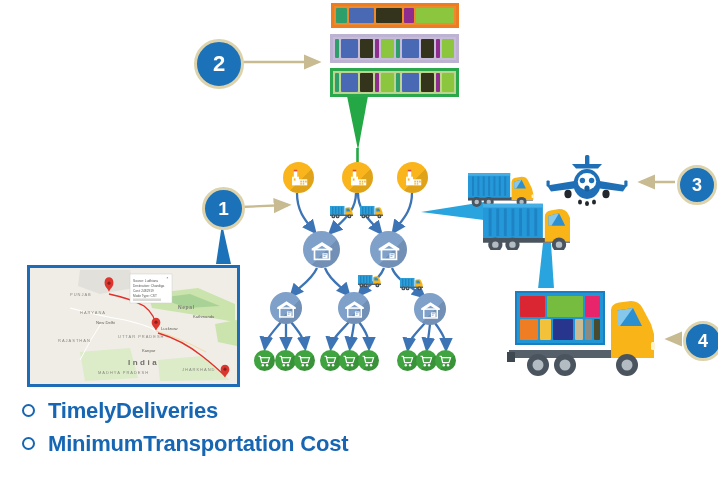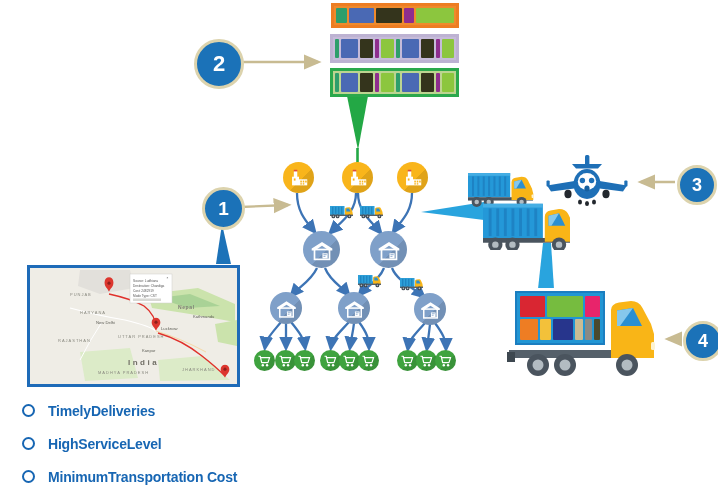--- a/index.html
+++ b/index.html
@@ -50,21 +50,21 @@
   .map-label{fill:#8A8A80;font-size:4px;letter-spacing:1px;font-family:"Liberation Sans",sans-serif;}
   .map-city{fill:#5F5F58;font-size:4.2px;letter-spacing:0;font-family:"Liberation Sans",sans-serif;}
   .map-country{fill:#716F66;font-size:8px;font-weight:700;letter-spacing:2.5px;}
   .map-region{fill:#7D7D74;font-size:5px;font-weight:700;letter-spacing:0.6px;}
   .popup-text{fill:#555;font-size:3.2px;letter-spacing:0;}
   
   #goals{position:absolute;left:22px;top:394px;z-index:3;}
   .goal-row{display:flex;align-items:center;height:33px;}
   .goal-bullet{width:9px;height:9px;border:2.2px solid #1766B3;border-radius:50%;
                margin-right:13px;flex:0 0 auto;}
-  .goal-text{color:#1766B3;font-weight:700;font-size:14px;letter-spacing:-0.2px;}
+  .goal-text{color:#1766B3;font-weight:700;font-size:22px;letter-spacing:-0.2px;}
 </style>
 </head>
 <body>
 
 <div id="stage">
 
   <svg id="connectors" width="718" height="485" viewBox="0 0 718 485">
     <defs>
       <marker id="mBlue" orient="auto" markerWidth="8" markerHeight="8" refX="4.5" refY="3">
         <path d="M0 0 L6.5 3 L0 6 z" fill="#3D74B5"></path>
@@ -460,21 +460,17 @@
     </svg>
   </div>
 
   <div id="goals">
     <div class="goal-row">
       <span class="goal-bullet"></span>
       <span class="goal-text">TimelyDeliveries</span>
     </div>
     <div class="goal-row">
       <span class="goal-bullet"></span>
-      <span class="goal-text">HighServiceLevel</span>
-    </div>
-    <div class="goal-row">
-      <span class="goal-bullet"></span>
       <span class="goal-text">MinimumTransportation Cost</span>
     </div>
   </div>
 
 </div>
 
 </body></html>

